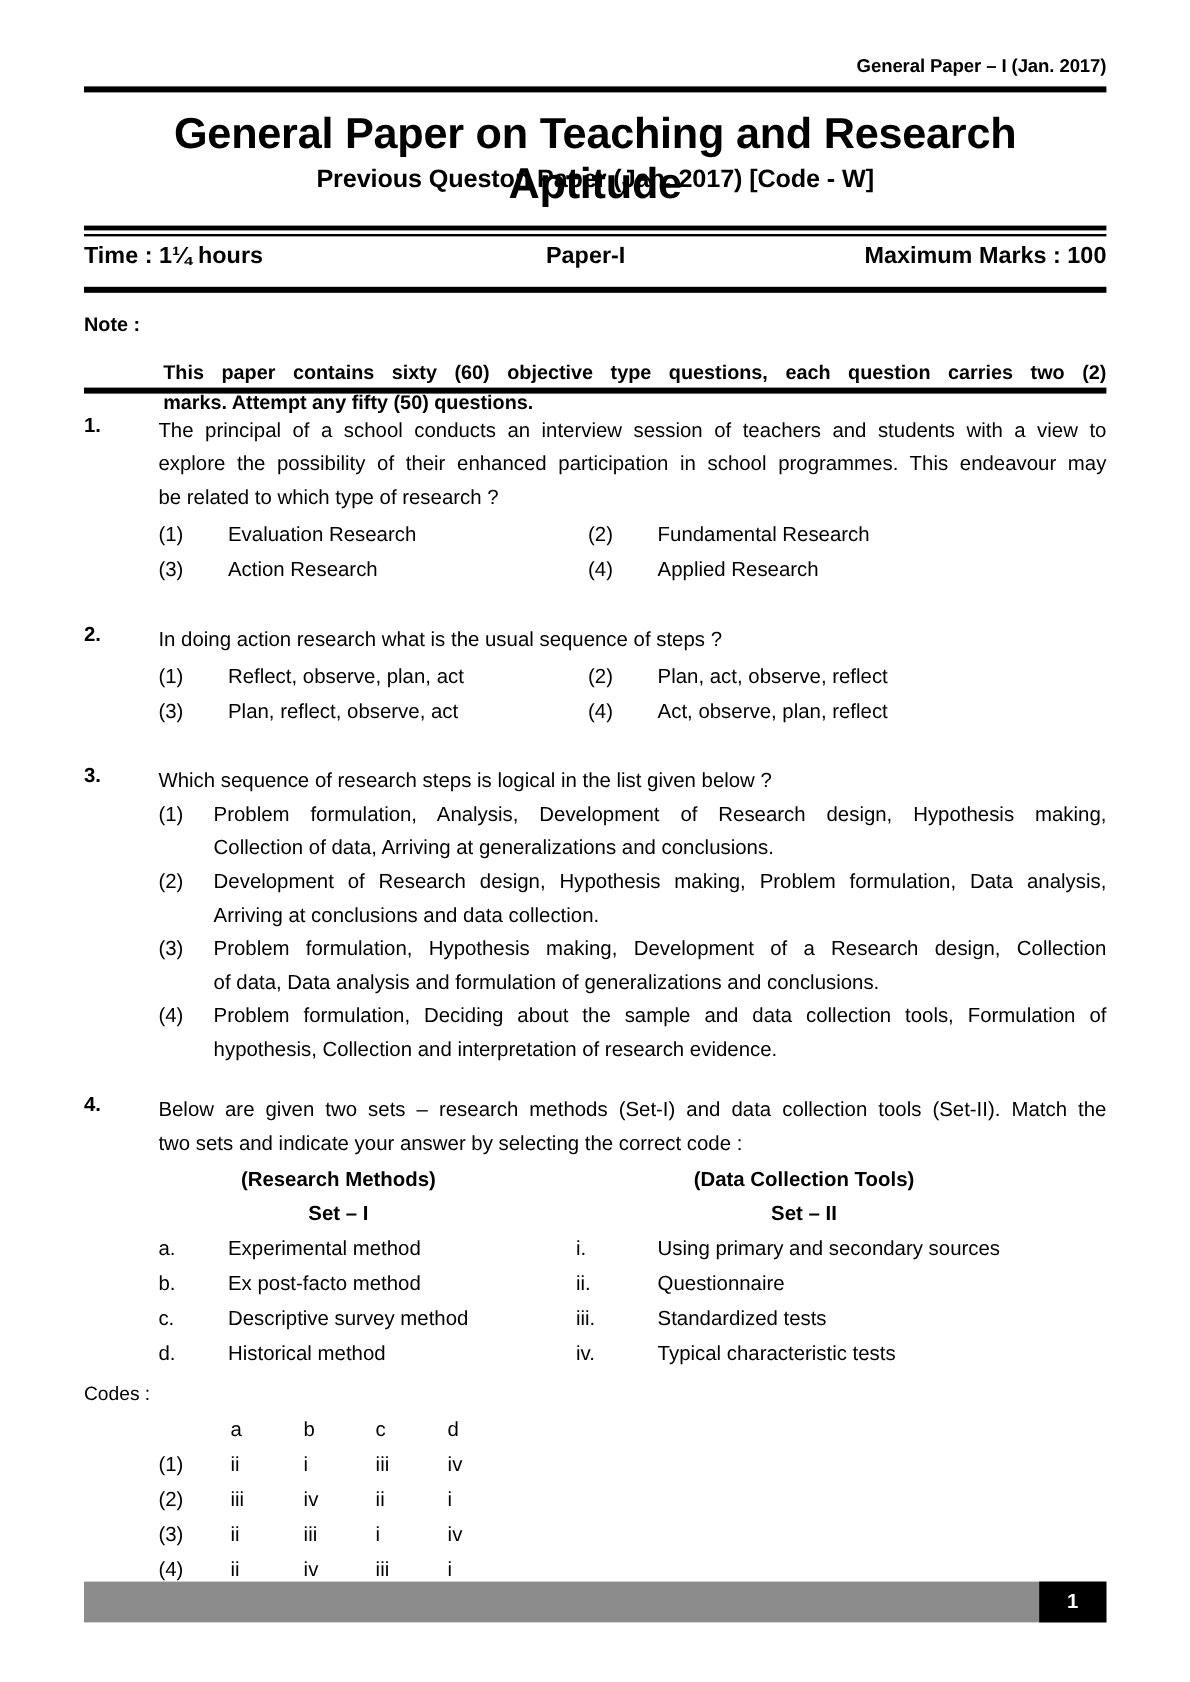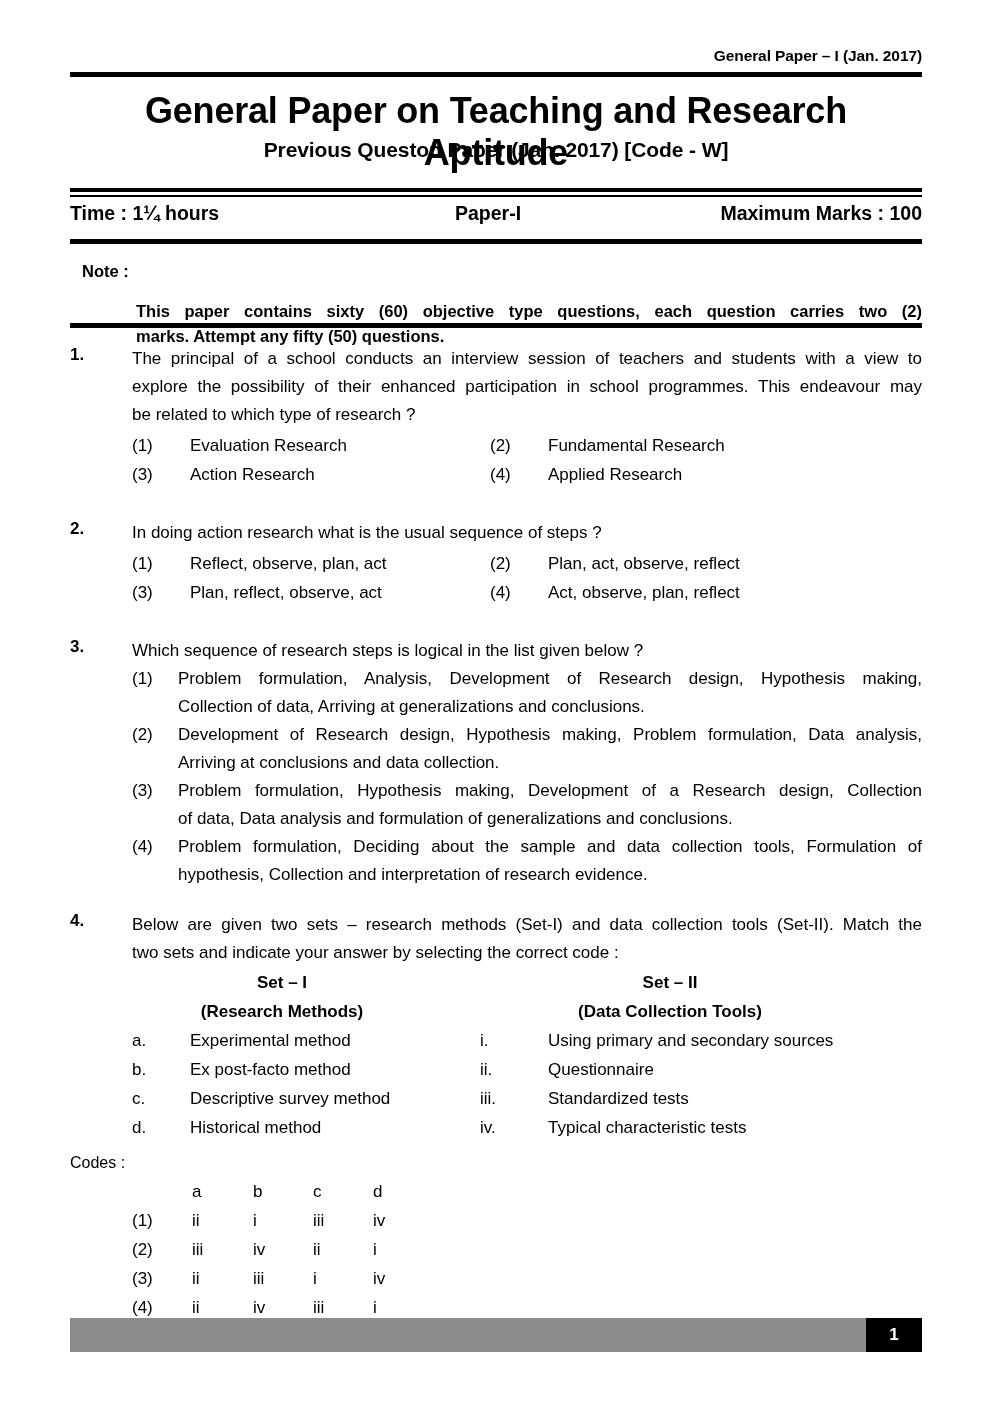--- a/index.html
+++ b/index.html
@@ -83,21 +83,21 @@
   .note-block {
     position: absolute;
     left: 70px; top: 259px;
     width: 852px;
     font-size: 16.5px;
     font-weight: bold;
     line-height: 25px;
   }
   .note-label {
     position: absolute;
-    left: 12px; top: 0; text-align: right;
+    left: 0; top: 0; text-align: right;
   }
   .note-text {
     margin-left: 66px;
     text-align: justify;
     margin-top: 40px;
   }
   .note-text .l1 { display: block; text-align: justify; text-align-last: justify; }
   .note-text .l2 { display: block; }
 
   
@@ -387,26 +387,26 @@
 
     <div class="q">
       <span class="q-num">4.</span>
       <div class="q-stem">
         <span class="jl">Below are given two sets – research methods (Set-I) and data collection tools (Set-II). Match the</span>
         <span class="ll">two sets and indicate your answer by selecting the correct code :</span>
       </div>
 
       <div class="sets">
         <div class="sets-head">
+          <span class="sh-a">(Research  Methods)</span>
+          <span class="sh-b">(Data  Collection  Tools)</span>
+        </div>
+        <div class="sets-head">
           <span class="sh-a">Set – I</span>
           <span class="sh-b">Set – II</span>
-        </div>
-        <div class="sets-head">
-          <span class="sh-a">(Research  Methods)</span>
-          <span class="sh-b">(Data  Collection  Tools)</span>
         </div>
 
         <div class="sets-row">
           <span class="sa-mk">a.</span>
           <span class="sa-tx">Experimental method</span>
           <span class="sb-mk">i.</span>
           <span class="sb-tx">Using primary and secondary sources</span>
         </div>
         <div class="sets-row">
           <span class="sa-mk">b.</span>

